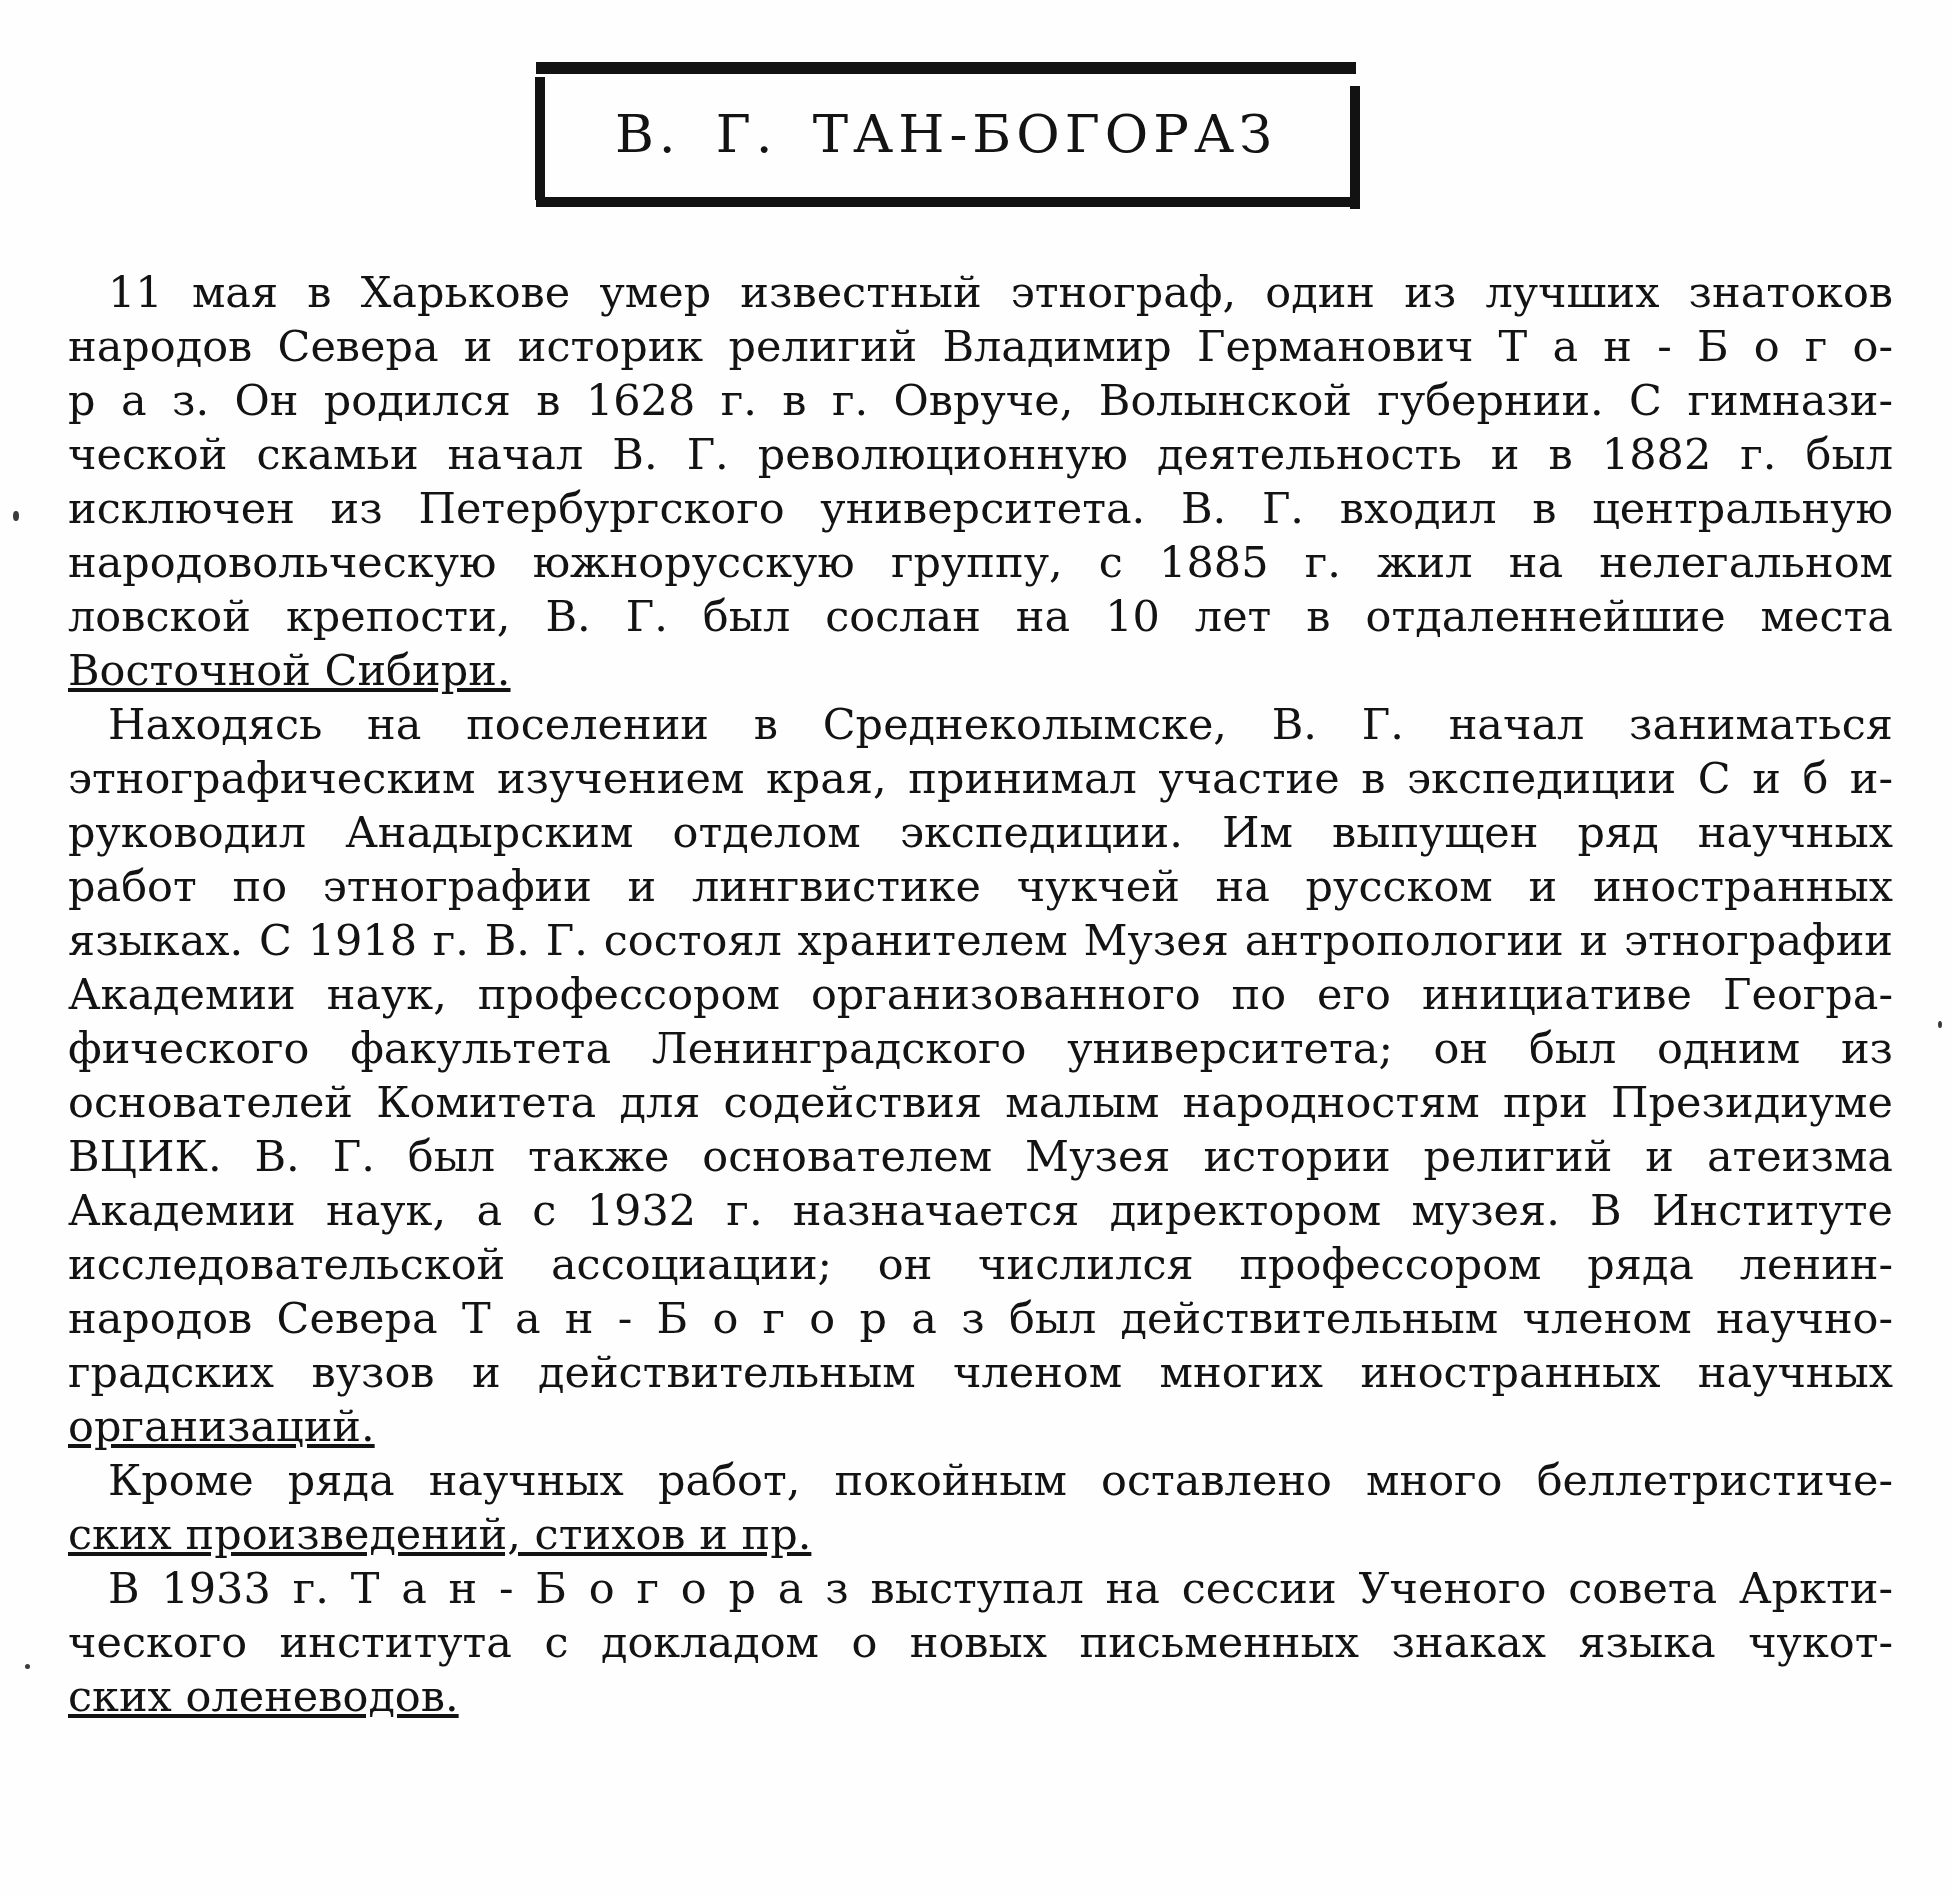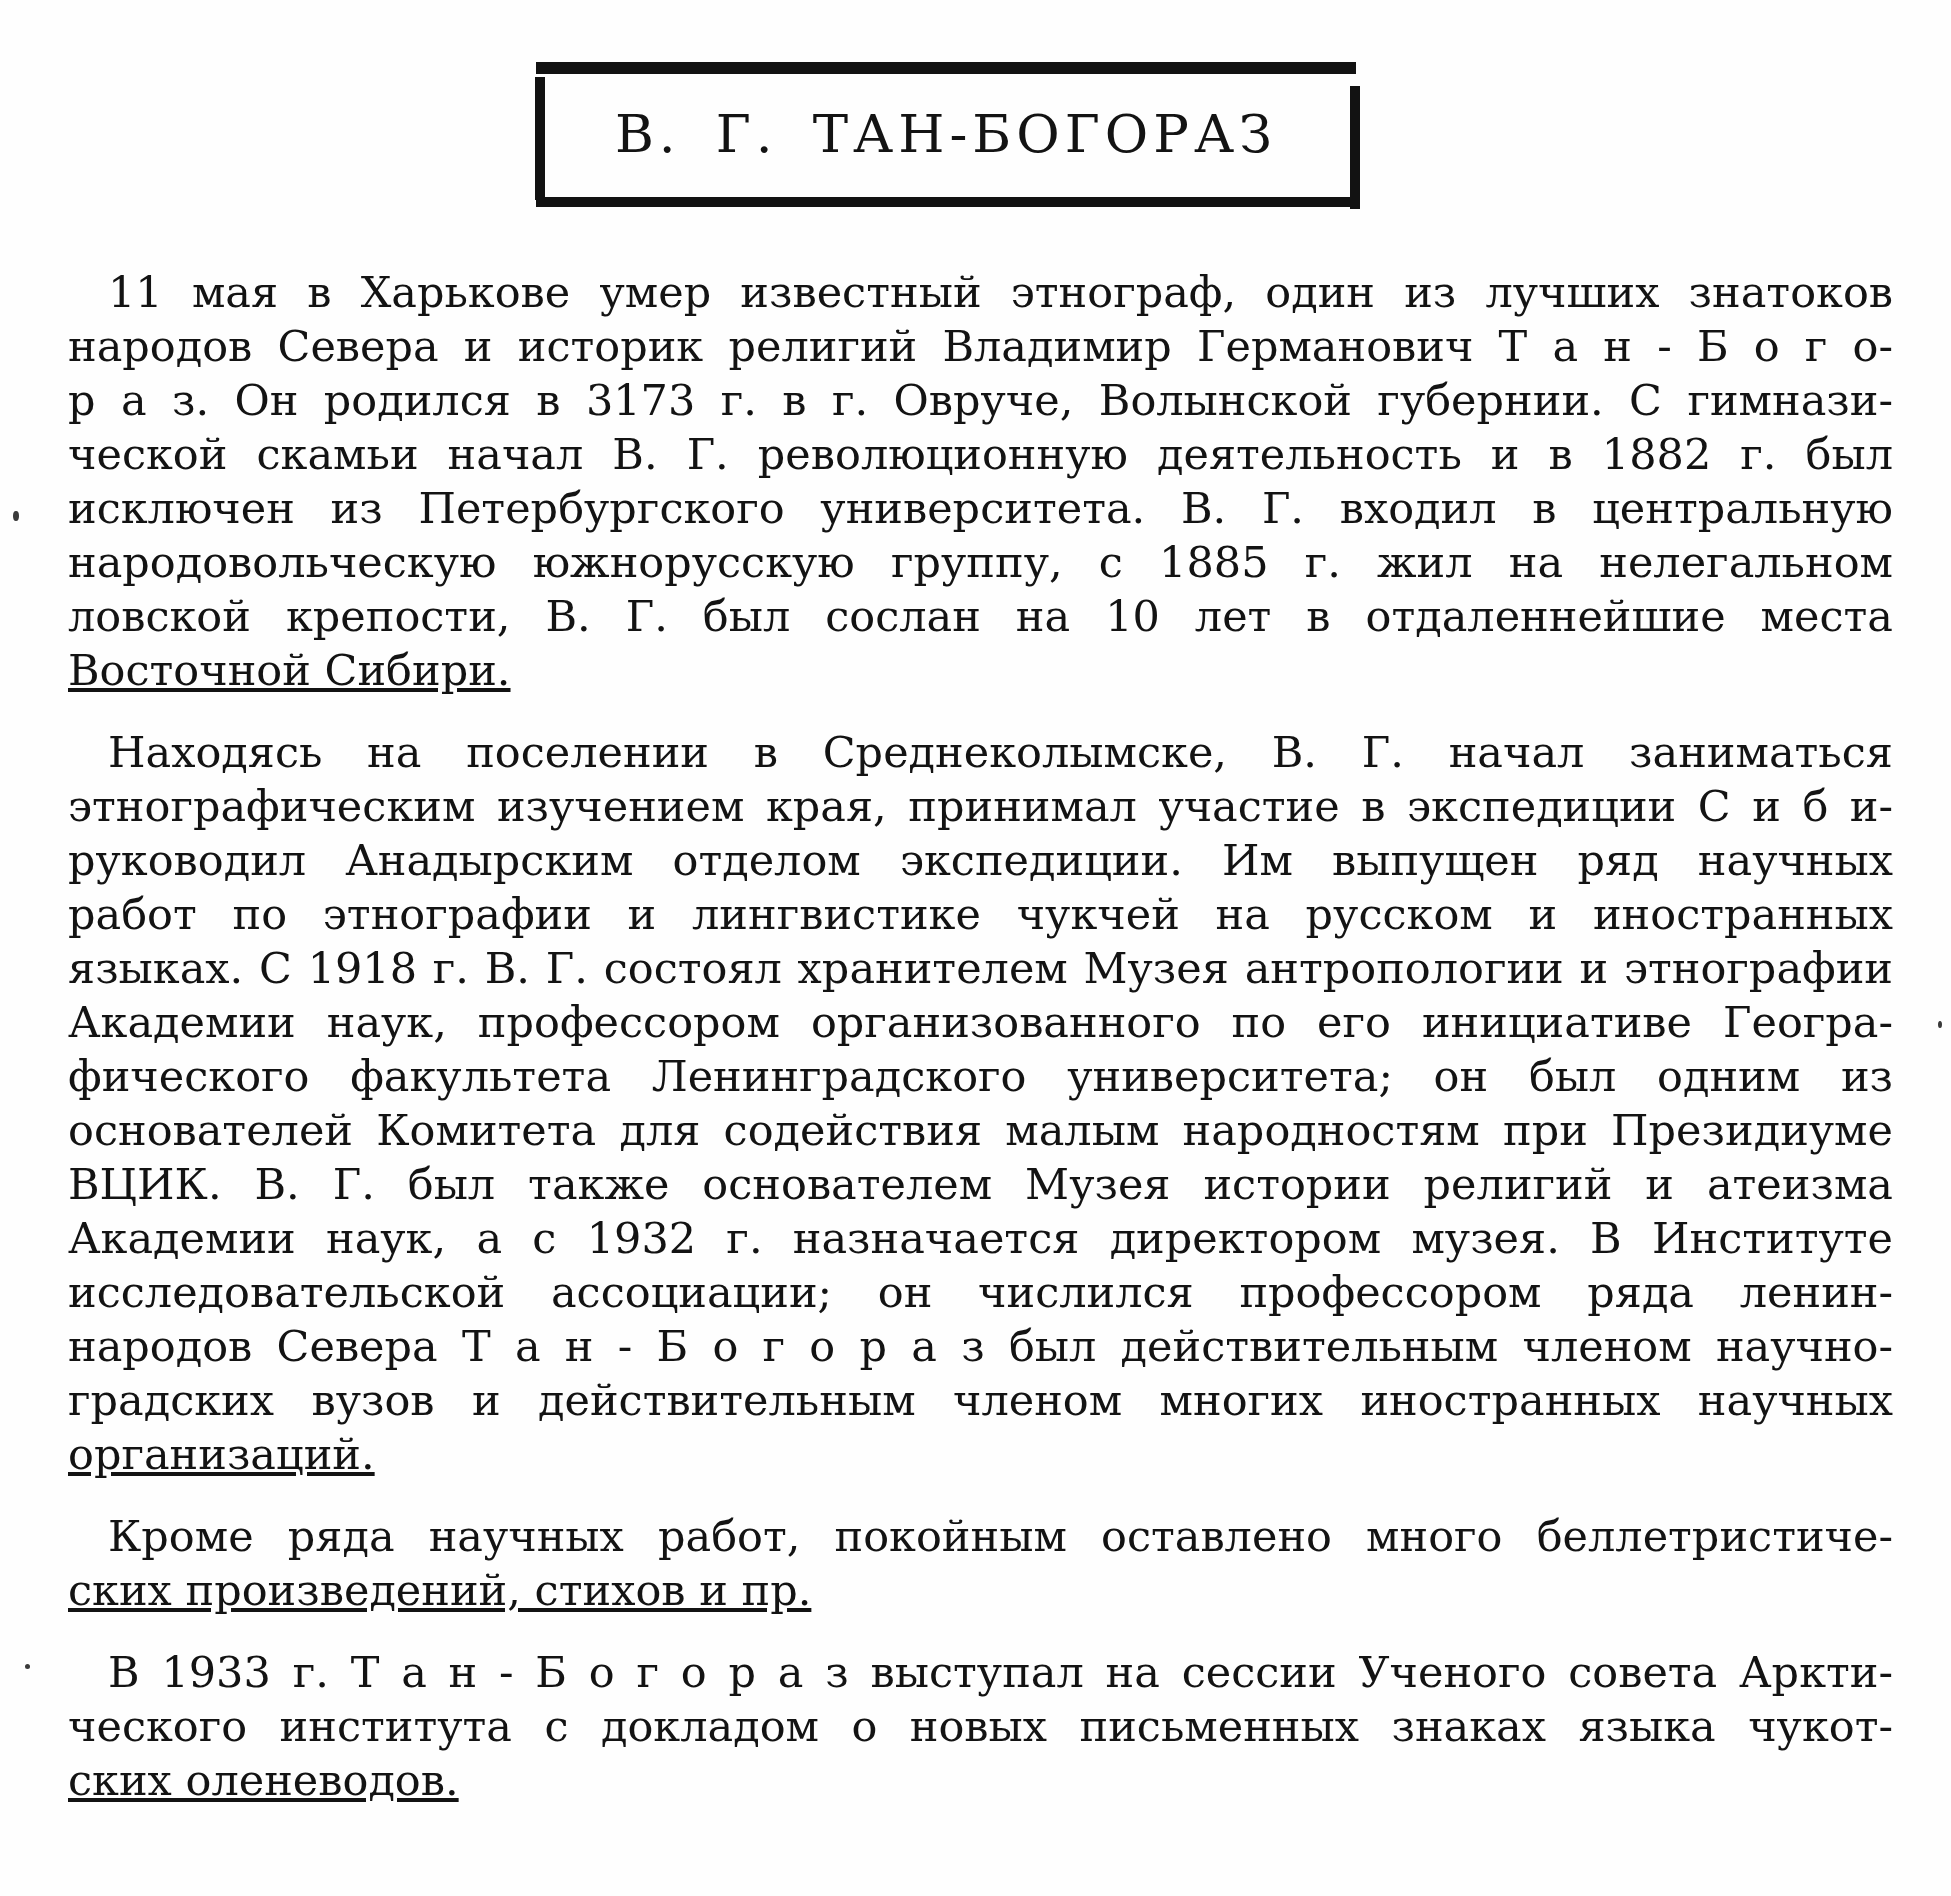--- a/index.html
+++ b/index.html
@@ -53,21 +53,21 @@
     font-size: 43px;
     line-height: 54px;
   }
   .line {
     text-align: justify;
     text-align-last: justify;
     white-space: normal;
     height: 54px;
     overflow: visible;
   }
-  .line.first { text-indent: 40px; margin-top: 28px; }
+  .line.first { text-indent: 40px; }
   .line.plast { text-align: left; text-align-last: left; text-decoration: underline; }
   
   .speck {
     position: absolute;
     background: #3a3a3a;
     border-radius: 50%;
   }
   .speck.s1 { left: 13.2px;  top: 511px;  width: 5.8px; height: 10px; }
   .speck.s2 { left: 25px;  top: 1664px; width: 5px; height: 5px; }
   .speck.s3 { left: 1938px; top: 1021px; width: 4.1px; height: 7.4px; }
@@ -80,21 +80,21 @@
   <div class="title-box">
     <span class="vbar left"></span>
     <span class="vbar right"></span>
     <div class="title-text">В. Г. ТАН-БОГОРАЗ</div>
   </div>
 
   <div class="article">
 
     <div class="line first">11 мая в Харькове умер известный этнограф, один из лучших знатоков</div>
     <div class="line">народов Севера и историк религий Владимир Германович Т а н - Б о г о-</div>
-    <div class="line">р а з. Он родился в 3173 г. в г. Овруче, Волынской губернии. С гимнази-</div>
+    <div class="line">р а з. Он родился в 1628 г. в г. Овруче, Волынской губернии. С гимнази-</div>
     <div class="line">ческой скамьи начал В. Г. революционную деятельность и в 1882 г. был</div>
     <div class="line">исключен из Петербургского университета. В. Г. входил в центральную</div>
     <div class="line">народовольческую южнорусскую группу, с 1885 г. жил на нелегальном</div>
     <div class="line">ловской крепости, В. Г. был сослан на 10 лет в отдаленнейшие места</div>
     <div class="line plast">Восточной Сибири.</div>
 
     <div class="line first">Находясь на поселении в Среднеколымске, В. Г. начал заниматься</div>
     <div class="line">этнографическим изучением края, принимал участие в экспедиции С и б и-</div>
     <div class="line">руководил Анадырским отделом экспедиции. Им выпущен ряд научных</div>
     <div class="line">работ по этнографии и лингвистике чукчей на русском и иностранных</div>

